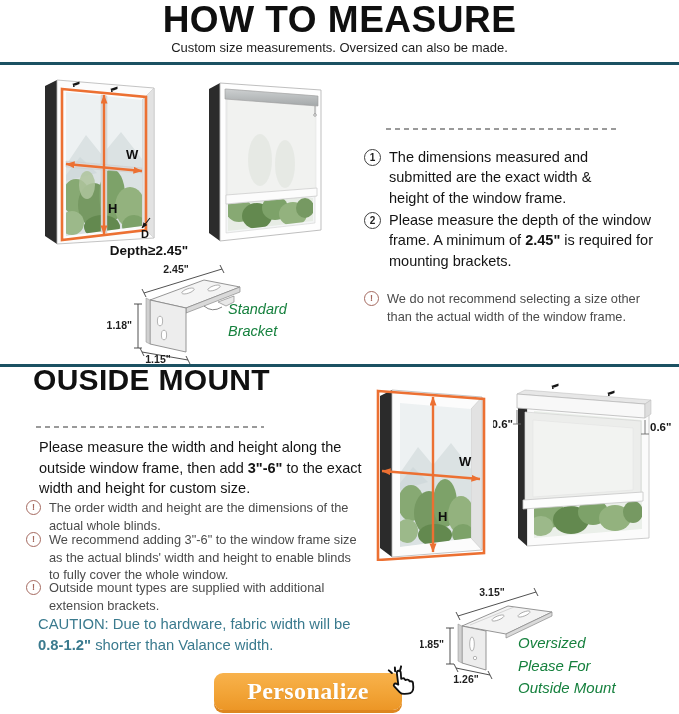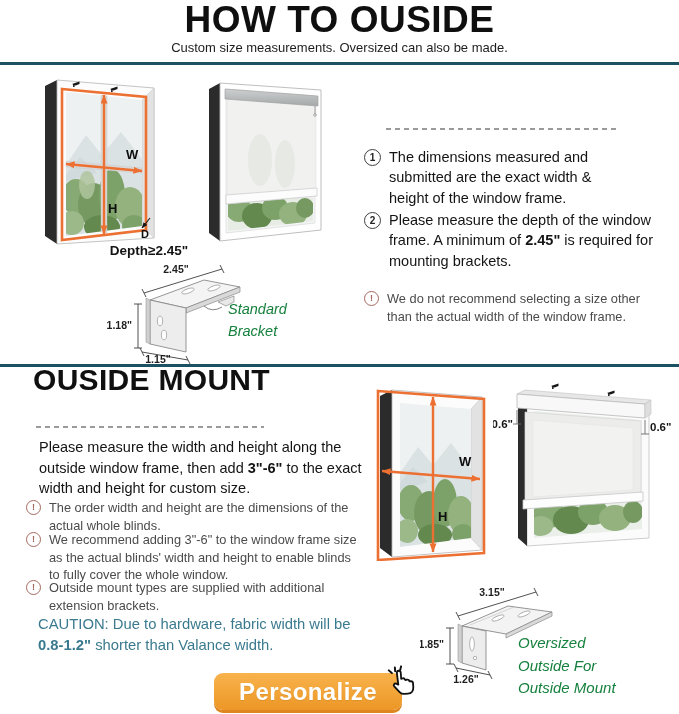--- a/index.html
+++ b/index.html
@@ -36,29 +36,29 @@
   .wh{font-family:"Liberation Sans",sans-serif;font-size:13px;font-weight:700;fill:#0e0e0e;}
   .dlab{font-family:"Liberation Sans",sans-serif;font-size:11px;font-weight:700;fill:#0e0e0e;}
   .dim{font-family:"Liberation Sans",sans-serif;font-size:10.5px;font-weight:600;fill:#1f1f1f;}
   .ovh{font-family:"Liberation Sans",sans-serif;font-size:11.5px;font-weight:600;fill:#161616;}
   
   .cta{position:absolute;left:214px;top:673px;width:188px;height:37px;border:none;border-radius:9px;
        background:linear-gradient(180deg,#F8B24C 0%,#F2A437 55%,#EC9626 100%);
        box-shadow:0 3px 0 #DD861F;display:flex;align-items:center;justify-content:center;
        cursor:pointer;overflow:visible;}
   .cta-label{font-size:24px;font-weight:700;color:#fff;letter-spacing:.4px;
-             font-family:Liberation Sans, sans-serif;text-shadow:0 1px 1px rgba(0,0,0,.08);}
+             font-family:Liberation Serif, serif;text-shadow:0 1px 1px rgba(0,0,0,.08);}
   .hand{position:absolute;right:-16px;top:-10px;width:34px;height:34px;transform:rotate(-4deg);}
 </style>
 </head>
 <body>
 
 <div class="page">
 
-  <div class="title">HOW TO OUSIDE</div>
+  <div class="title">HOW TO MEASURE</div>
   <div class="subtitle">Custom size measurements. Oversized can also be made.</div>
   <div class="divider d1"></div>
 
   <svg class="abs" style="left:42px;top:77px" width="125" height="172" viewBox="0 0 125 172">
     <defs>
       <marker id="aw1" markerUnits="userSpaceOnUse" markerWidth="10" markerHeight="8" refX="8.6" refY="3.5" orient="auto-start-reverse">
         <path d="M0,0 L9,3.5 L0,7 Z" fill="#EC7032"></path>
       </marker>
       <marker id="ab1" markerUnits="userSpaceOnUse" markerWidth="7" markerHeight="6" refX="5.6" refY="2.4" orient="auto">
         <path d="M0,0 L6,2.4 L0,4.8 Z" fill="#161616"></path>
@@ -299,21 +299,21 @@
       <line x1="36" y1="84" x2="70" y2="91"></line>
         <line x1="34" y1="80" x2="38" y2="88"></line>
         <line x1="68" y1="87" x2="72" y2="95"></line>
     </g>
     <text class="dim" x="72" y="12" text-anchor="middle">3.15"</text>
     <text class="dim" x="24" y="64" text-anchor="end">1.85"</text>
     <text class="dim" x="46" y="99" text-anchor="middle">1.26"</text>
   </svg>
   <div class="blabel" style="left:518px;top:632px;font-size:15px">
     <div>Oversized</div>
-    <div>Outside For</div>
+    <div>Please For</div>
     <div>Outside Mount</div>
   </div>
 
   <button class="cta">
     <span class="cta-label">Personalize</span>
     <svg class="hand" viewBox="0 0 26 26">
       <g stroke="#111" stroke-width="1.5" stroke-linecap="round" fill="none">
         <path d="M9 3.2 V6"></path>
           <path d="M4.2 5 L6.4 7.2"></path>
           <path d="M13.8 2.6 L12.9 5.4"></path>

